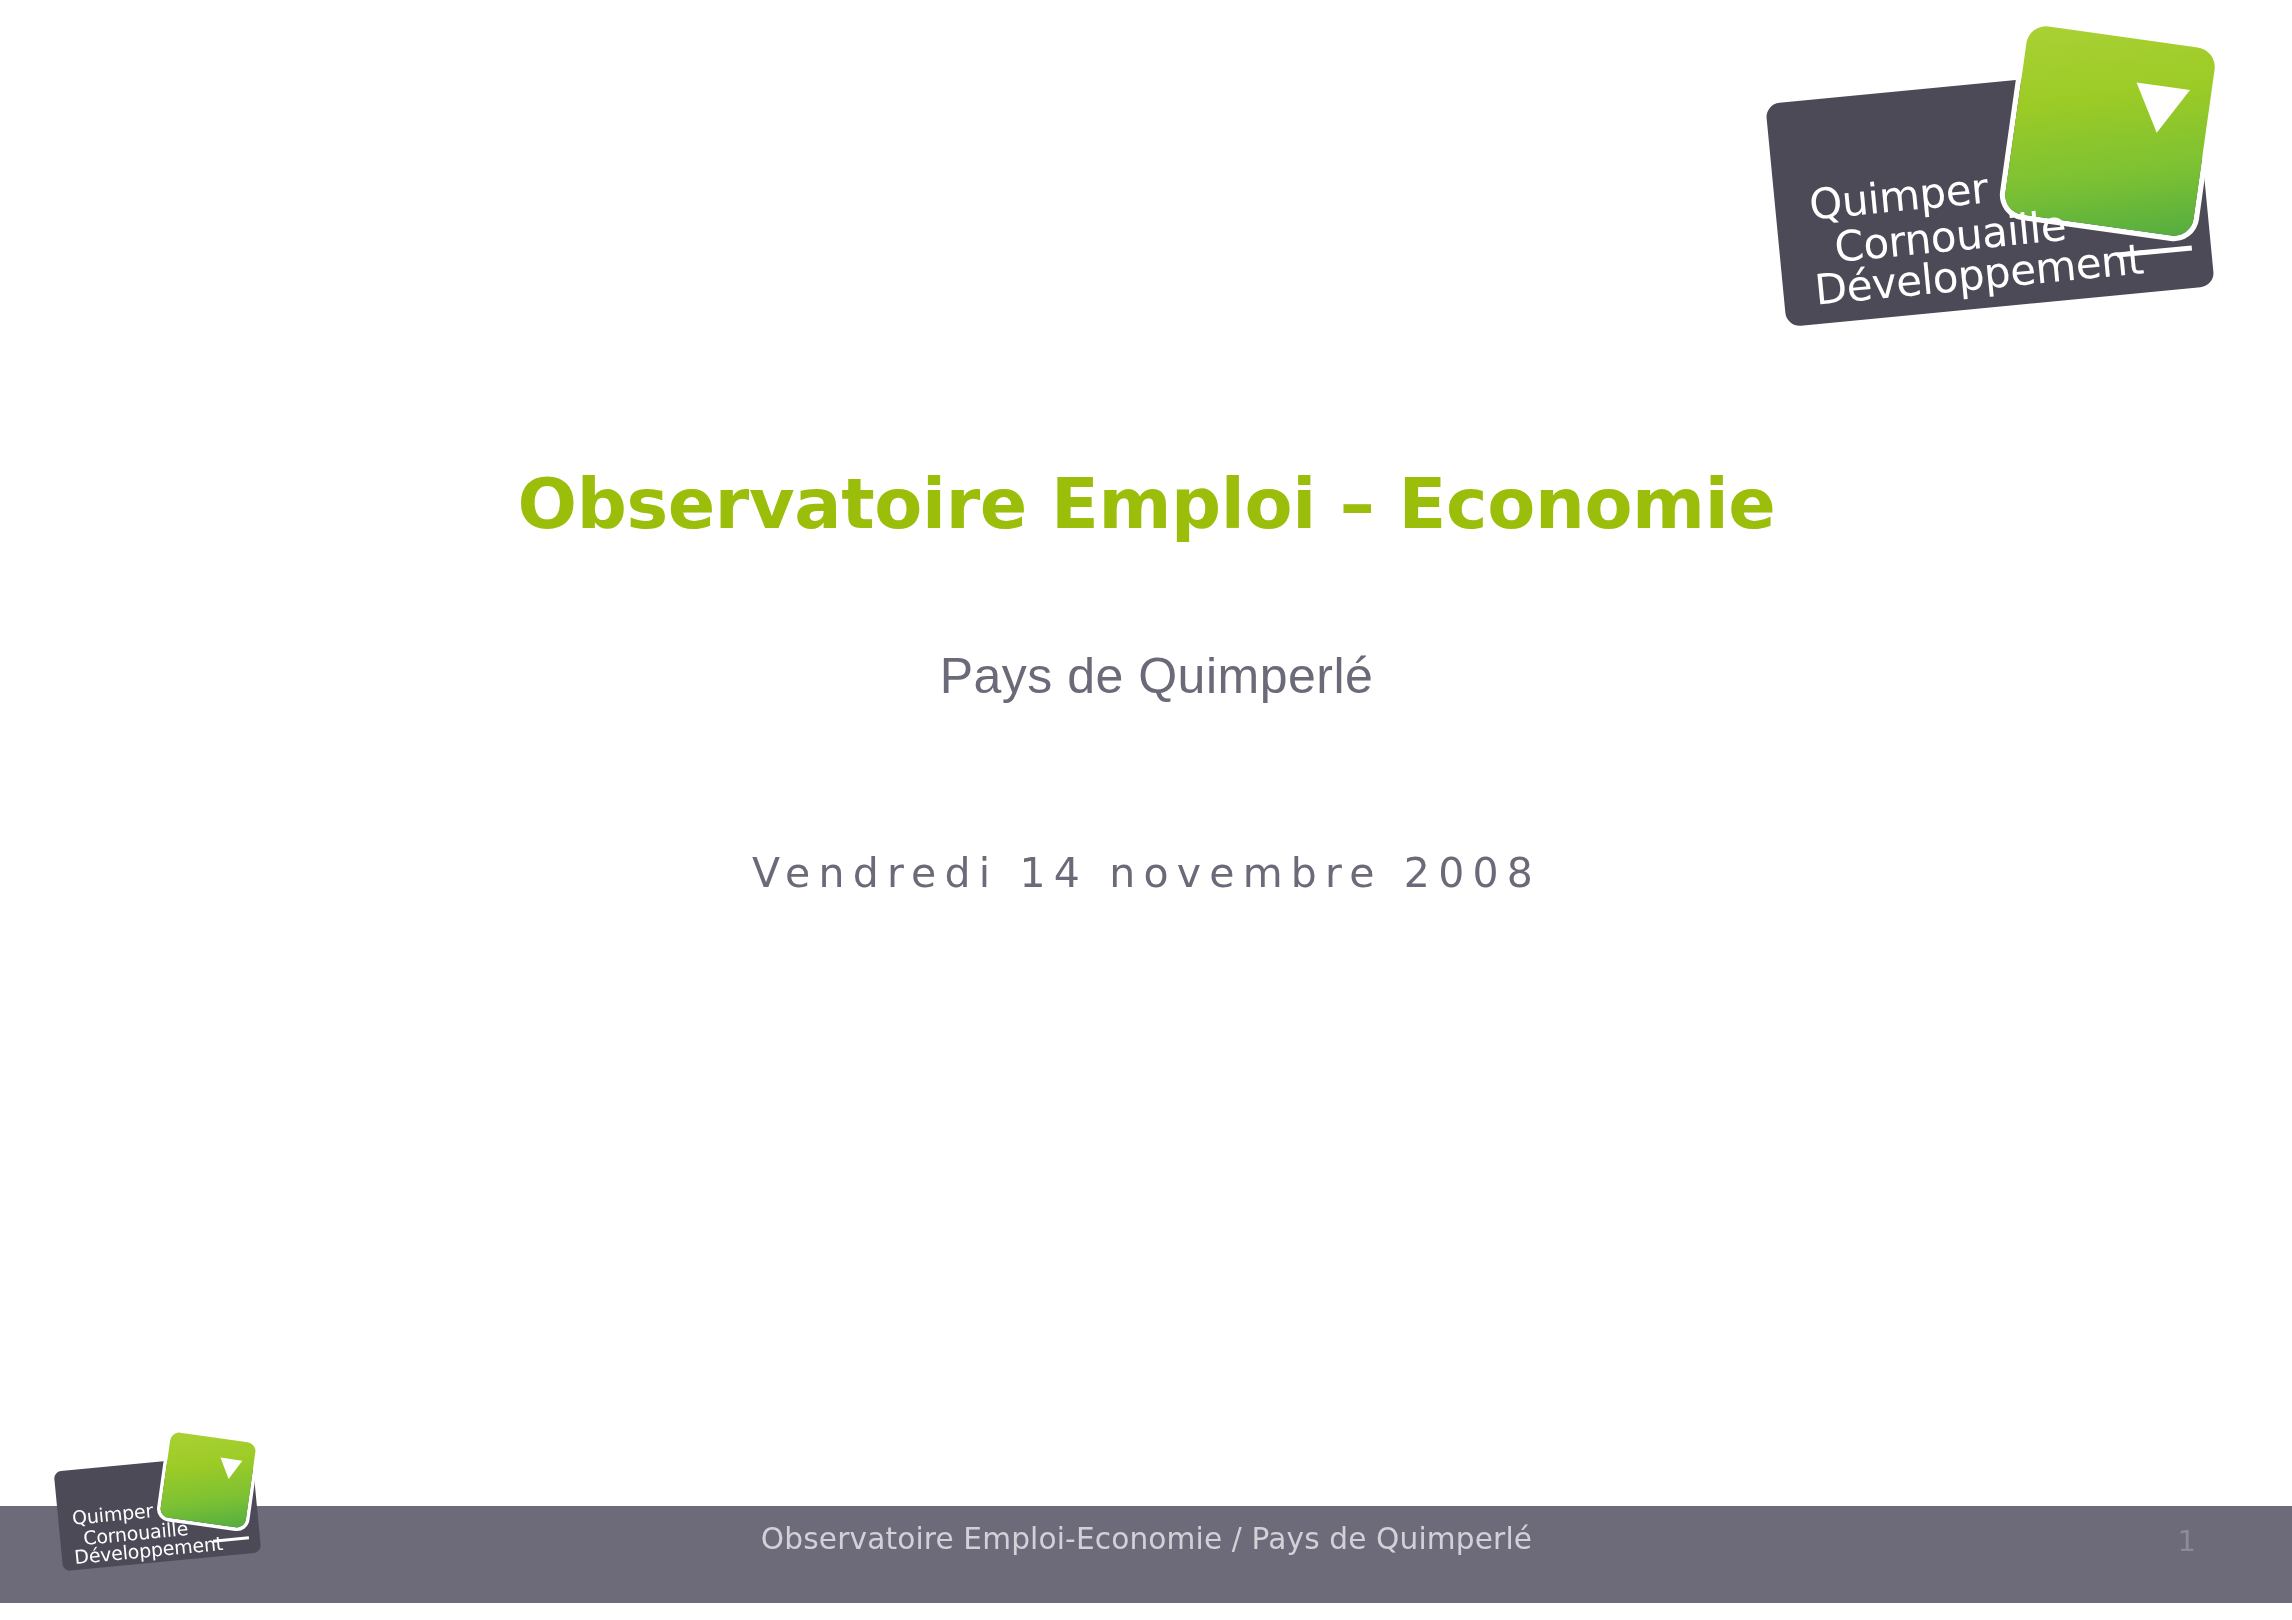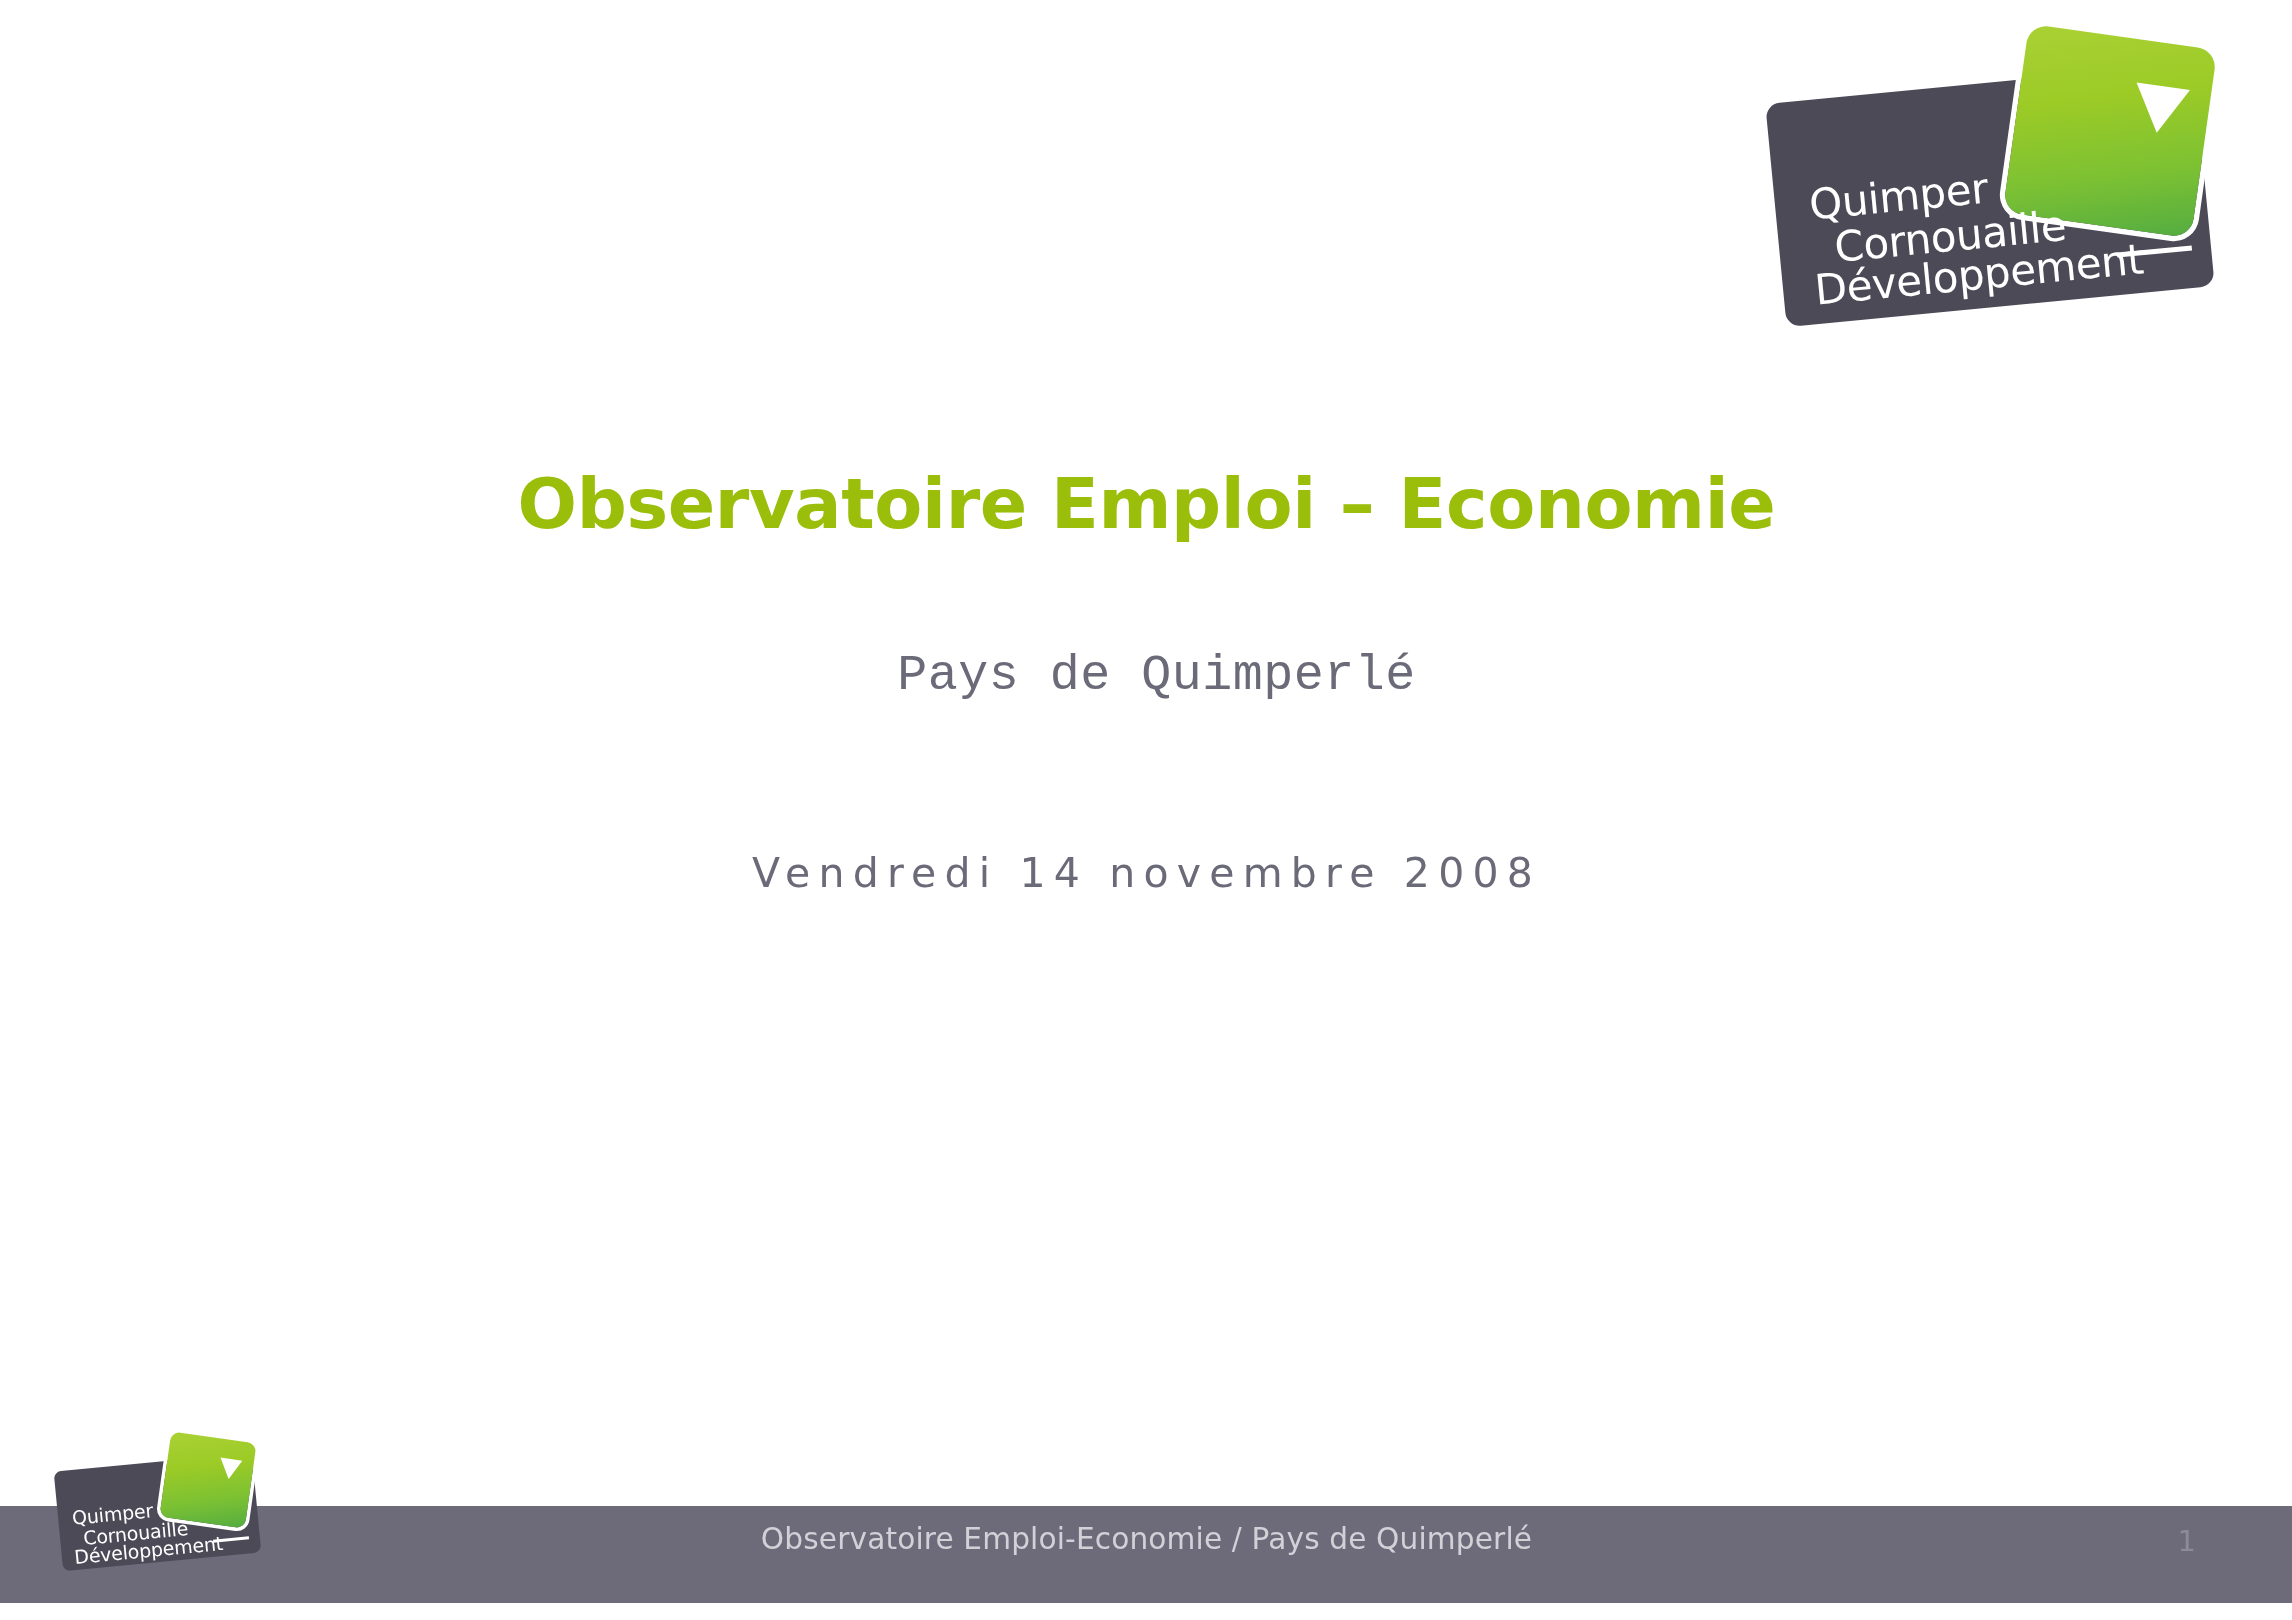--- a/index.html
+++ b/index.html
@@ -161,21 +161,21 @@
     text-align: center;
   }
   #slide-subtitle {
     color: #6b6a78;
     font-size: 50px;
     font-weight: 400;
     line-height: 1.2;
     margin: 0;
     margin-top: 103px;
     letter-spacing: 0.01em;
-    font-family: Liberation Mono, monospace;
+    font-family: Liberation Sans, sans-serif;
     padding-left: 20px;
   }
   #slide-date {
     color: #6b6a78;
     font-size: 41px;
     font-weight: 400;
     line-height: 1.2;
     margin: 0;
     margin-top: 143px;
     letter-spacing: 0.20em;

